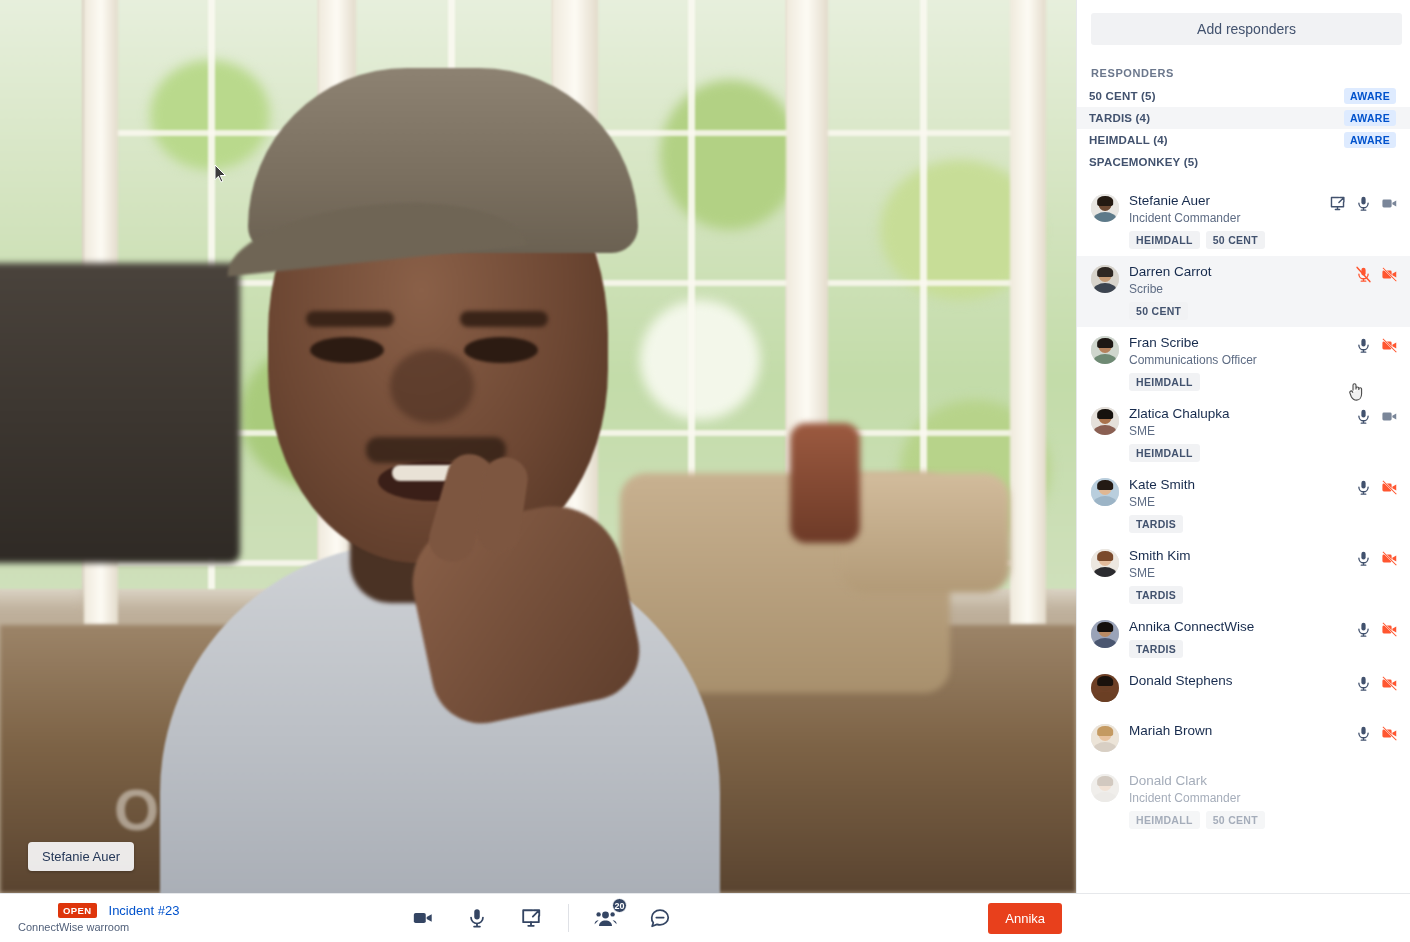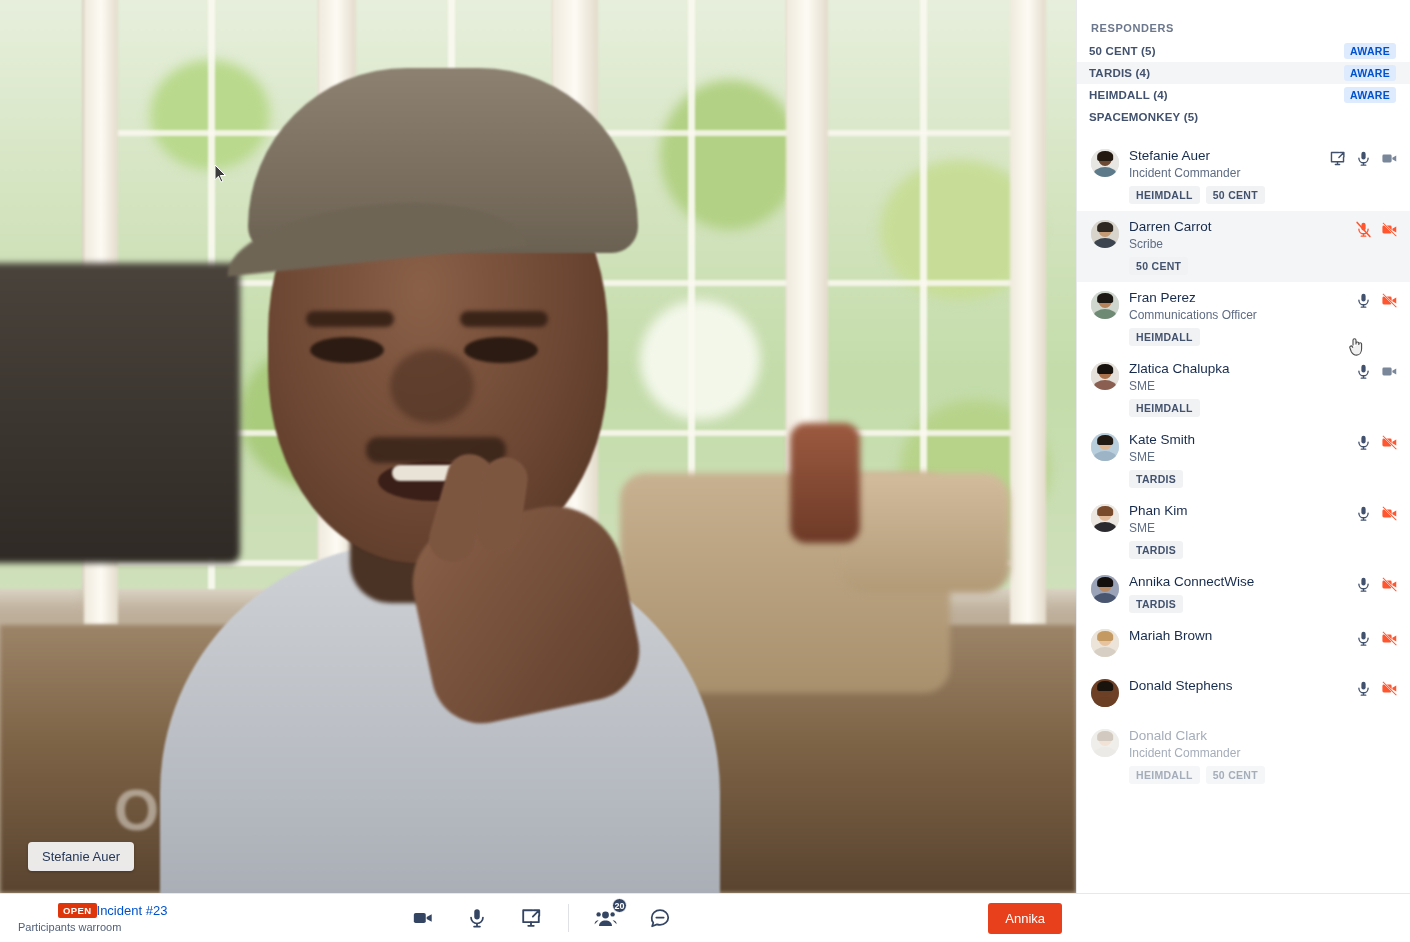--- a/index.html
+++ b/index.html
@@ -189,21 +189,21 @@
 
   .cursor-hand { position: absolute; right: 45px; top: 126px; width: 17px; height: 20px; }
   .cursor-arrow { position: absolute; left: 214px; top: 164px; width: 13px; height: 19px; }
 
   
   .bottombar {
     height: 49px; background: #ffffff; border-top: 1px solid #e6e8eb;
     display: flex; align-items: center; padding: 0 18px; position: relative;
   }
   .incident { display: flex; flex-direction: column; justify-content: center; }
-  .inc-top { display: flex; align-items: center; gap: 0; padding-left: 40px; }
+  .inc-top { display: flex; align-items: center; gap: 12px; padding-left: 40px; }
   .open-badge {
     background: #de350b; color: #ffffff; font-size: 9.5px; font-weight: 700;
     padding: 2px 5px; border-radius: 2px; letter-spacing: 0.4px;
   }
   .inc-link { font-size: 13px; color: #0052cc; cursor: pointer; }
   .inc-sub { font-size: 11px; color: #505f79; margin-top: 3px; }
   .controls { position: absolute; left: 396px; display: flex; align-items: center; gap: 0; }
   .ctrl-btn {
     width: 54px; height: 44px; display: flex; align-items: center; justify-content: center;
     cursor: pointer; background: none; border: none;
@@ -288,20 +288,21 @@
         <div class="finger" style="left:360px;bottom:340px;width:44px;height:96px;transform:rotate(8deg);"></div>
       </div>
 
 
       <div class="name-tag">Stefanie Auer</div>
     </div>
 
     <div class="panel">
 
       <div class="panel-body">
+        <button class="add-btn">Add responders</button>
 
         <div class="section-label">RESPONDERS</div>
 
         <div>
           <div class="team-row">
             <span class="team-name">50 CENT (5)</span>
             <span class="aware">AWARE</span>
           </div>
           <div class="team-row hl">
             <span class="team-name">TARDIS (4)</span>
@@ -391,21 +392,21 @@
                 </svg></span>
             </div>
             <div class="p-row">
               <div class="avatar">
                 <div class="av-bg" style="background:#cfd6cd"></div>
                 <div class="av-body" style="background:#6f8a74"></div>
                 <div class="av-head" style="background:#b5825c"></div>
                 <div class="av-hair" style="background:#1e1814"></div>
               </div>
               <div class="p-info">
-                <div class="p-name">Fran Perez</div>
+                <div class="p-name">Fran Scribe</div>
                 <div class="p-role">Communications Officer</div>
                 <div class="chips">
                   <span class="chip">HEIMDALL</span>
                 </div>
               </div>
               <div class="p-icons">
                 <span style="display: block;">
                   <svg class="ico" viewBox="0 0 24 24" fill="none" stroke="#42526e" stroke-width="1.9">
                     <rect x="9" y="2.5" width="6" height="11" rx="3" fill="#42526e" stroke="none"></rect>
                     <path d="M5.5 11.5a6.5 6.5 0 0013 0" stroke-linecap="round"></path>
@@ -483,21 +484,21 @@
               </div>
             </div>
             <div class="p-row">
               <div class="avatar">
                 <div class="av-bg" style="background:#ece7e0"></div>
                 <div class="av-body" style="background:#2b2b2f"></div>
                 <div class="av-head" style="background:#e3bb9b"></div>
                 <div class="av-hair" style="background:#7a4a2c"></div>
               </div>
               <div class="p-info">
-                <div class="p-name">Phan Kim</div>
+                <div class="p-name">Smith Kim</div>
                 <div class="p-role">SME</div>
                 <div class="chips">
                   <span class="chip">TARDIS</span>
                 </div>
               </div>
               <div class="p-icons">
                 <span style="display: block;">
                   <svg class="ico" viewBox="0 0 24 24" fill="none" stroke="#42526e" stroke-width="1.9">
                     <rect x="9" y="2.5" width="6" height="11" rx="3" fill="#42526e" stroke="none"></rect>
                     <path d="M5.5 11.5a6.5 6.5 0 0013 0" stroke-linecap="round"></path>
@@ -538,54 +539,54 @@
                   <svg class="ico" viewBox="0 0 24 24" fill="#ff5630">
                     <rect x="2" y="6.5" width="13" height="11" rx="2"></rect>
                     <path d="M16 11l5.5-3.2v8.4L16 13z"></path>
                     <path d="M2 3.2l1.4-1.4 19 19-1.4 1.4z" fill="#ff5630" stroke="#ffffff" stroke-width="0.9"></path>
                   </svg>
                 </span>
               </div>
             </div>
             <div class="p-row">
               <div class="avatar">
+                <div class="av-bg" style="background:#6e4026"></div>
+                <div class="av-body" style="background:#6b3f24"></div>
+                <div class="av-head" style="background:#6a4026"></div>
+                <div class="av-hair" style="background:#1a120c"></div>
+              </div>
+              <div class="p-info">
+                <div class="p-name">Donald Stephens</div>
+              </div>
+              <div class="p-icons">
+                <span style="display: block;">
+                  <svg class="ico" viewBox="0 0 24 24" fill="none" stroke="#42526e" stroke-width="1.9">
+                    <rect x="9" y="2.5" width="6" height="11" rx="3" fill="#42526e" stroke="none"></rect>
+                    <path d="M5.5 11.5a6.5 6.5 0 0013 0" stroke-linecap="round"></path>
+                    <path d="M12 18v3.2M8.8 21.4h6.4" stroke-linecap="round"></path>
+                  </svg>
+                </span>
+                <span style="display: block;">
+                  <svg class="ico" viewBox="0 0 24 24" fill="#ff5630">
+                    <rect x="2" y="6.5" width="13" height="11" rx="2"></rect>
+                    <path d="M16 11l5.5-3.2v8.4L16 13z"></path>
+                    <path d="M2 3.2l1.4-1.4 19 19-1.4 1.4z" fill="#ff5630" stroke="#ffffff" stroke-width="0.9"></path>
+                  </svg>
+                </span>
+              </div>
+            </div>
+            <div class="p-row">
+              <div class="avatar">
                 <div class="av-bg" style="background:#ece4d8"></div>
                 <div class="av-body" style="background:#d8cfc4"></div>
                 <div class="av-head" style="background:#e8c3a0"></div>
                 <div class="av-hair" style="background:#c49a62"></div>
               </div>
               <div class="p-info">
                 <div class="p-name">Mariah Brown</div>
-              </div>
-              <div class="p-icons">
-                <span style="display: block;">
-                  <svg class="ico" viewBox="0 0 24 24" fill="none" stroke="#42526e" stroke-width="1.9">
-                    <rect x="9" y="2.5" width="6" height="11" rx="3" fill="#42526e" stroke="none"></rect>
-                    <path d="M5.5 11.5a6.5 6.5 0 0013 0" stroke-linecap="round"></path>
-                    <path d="M12 18v3.2M8.8 21.4h6.4" stroke-linecap="round"></path>
-                  </svg>
-                </span>
-                <span style="display: block;">
-                  <svg class="ico" viewBox="0 0 24 24" fill="#ff5630">
-                    <rect x="2" y="6.5" width="13" height="11" rx="2"></rect>
-                    <path d="M16 11l5.5-3.2v8.4L16 13z"></path>
-                    <path d="M2 3.2l1.4-1.4 19 19-1.4 1.4z" fill="#ff5630" stroke="#ffffff" stroke-width="0.9"></path>
-                  </svg>
-                </span>
-              </div>
-            </div>
-            <div class="p-row">
-              <div class="avatar">
-                <div class="av-bg" style="background:#6e4026"></div>
-                <div class="av-body" style="background:#6b3f24"></div>
-                <div class="av-head" style="background:#6a4026"></div>
-                <div class="av-hair" style="background:#1a120c"></div>
-              </div>
-              <div class="p-info">
-                <div class="p-name">Donald Stephens</div>
               </div>
               <div class="p-icons">
                 <span style="display: block;">
                   <svg class="ico" viewBox="0 0 24 24" fill="none" stroke="#42526e" stroke-width="1.9">
                     <rect x="9" y="2.5" width="6" height="11" rx="3" fill="#42526e" stroke="none"></rect>
                     <path d="M5.5 11.5a6.5 6.5 0 0013 0" stroke-linecap="round"></path>
                     <path d="M12 18v3.2M8.8 21.4h6.4" stroke-linecap="round"></path>
                   </svg>
                 </span>
                 <span style="display: block;">
@@ -622,21 +623,21 @@
       </svg>
     </div>
   </div>
 
   <div class="bottombar">
     <div class="incident">
       <div class="inc-top">
         <span class="open-badge">OPEN</span>
         <span class="inc-link">Incident #23</span>
       </div>
-      <div class="inc-sub">Participants warroom</div>
+      <div class="inc-sub">ConnectWise warroom</div>
     </div>
 
     <div class="controls">
       <div class="ctrl-btn">
         <svg class="ico" style="width:22px;height:22px" viewBox="0 0 24 24" fill="#344563">
           <rect x="2" y="6.5" width="13" height="11" rx="2"></rect>
             <path d="M16 11l5.5-3.2v8.4L16 13z"></path>
         </svg>
       </div>
       <div class="ctrl-btn">

